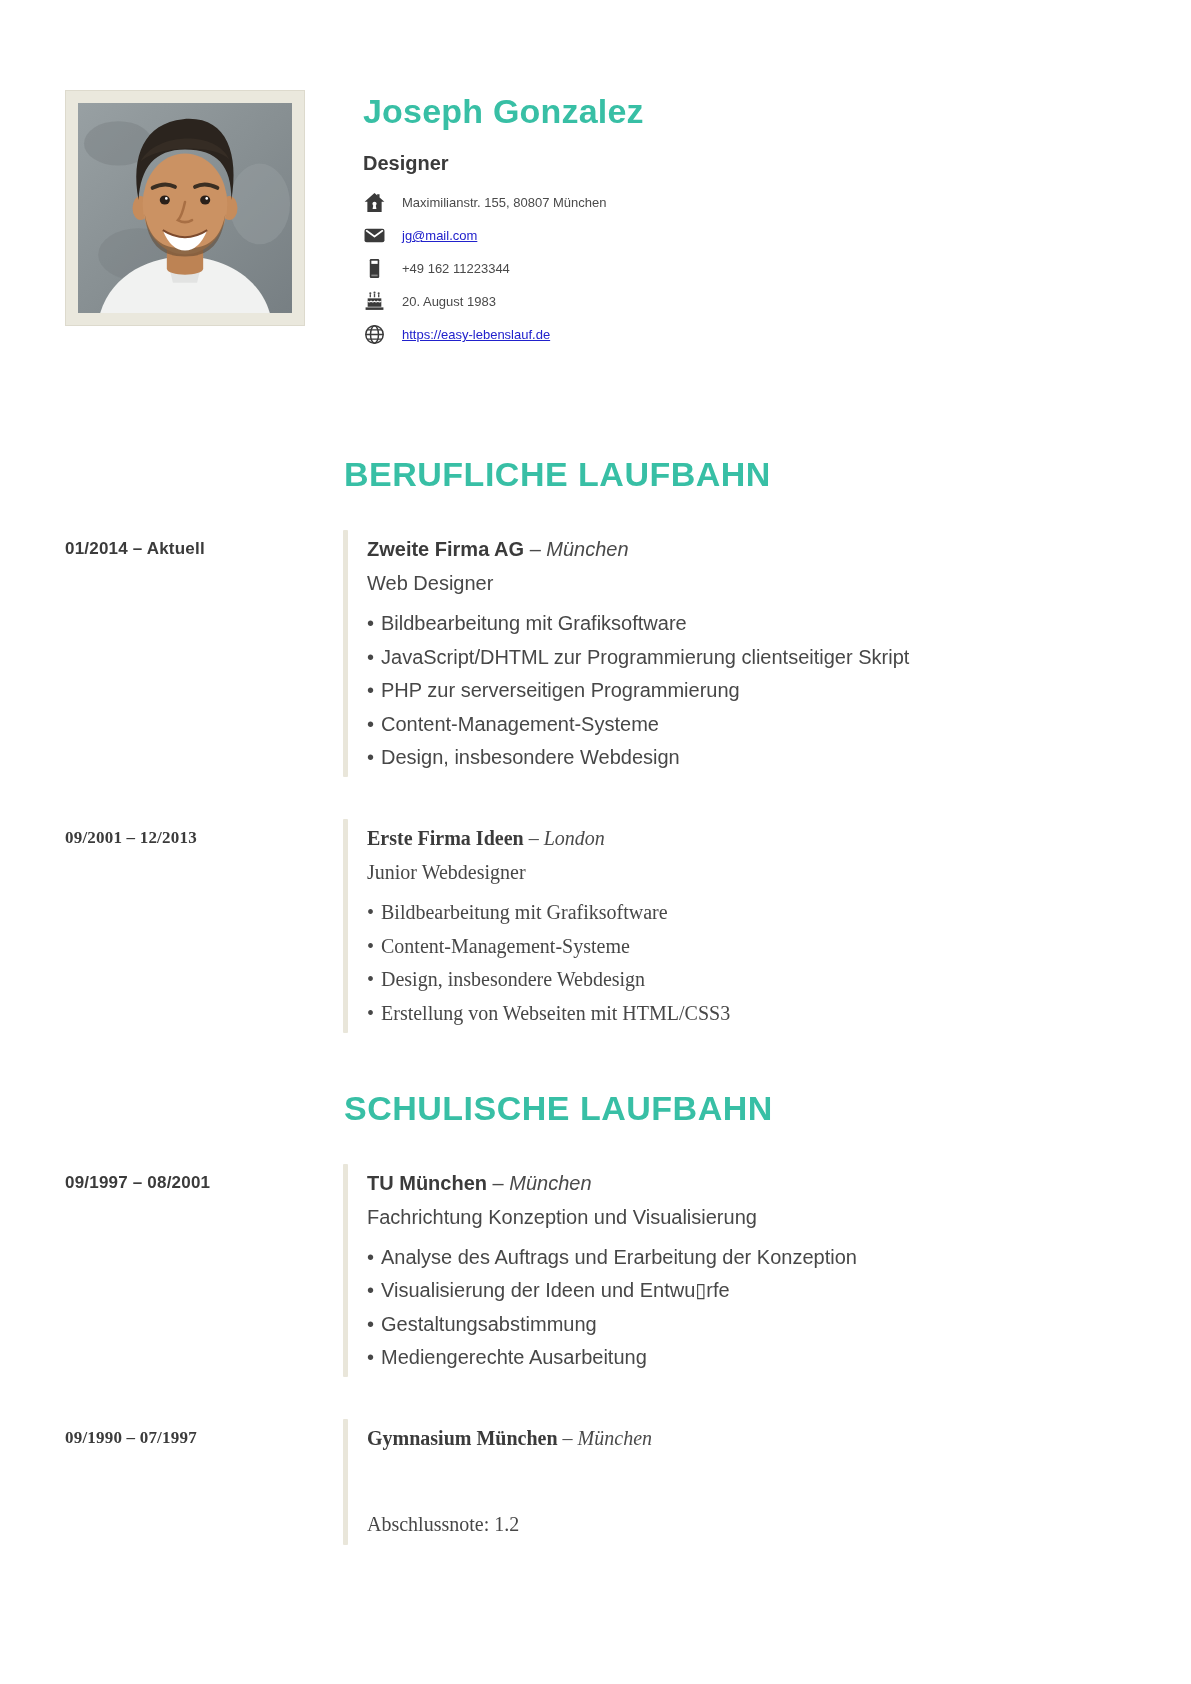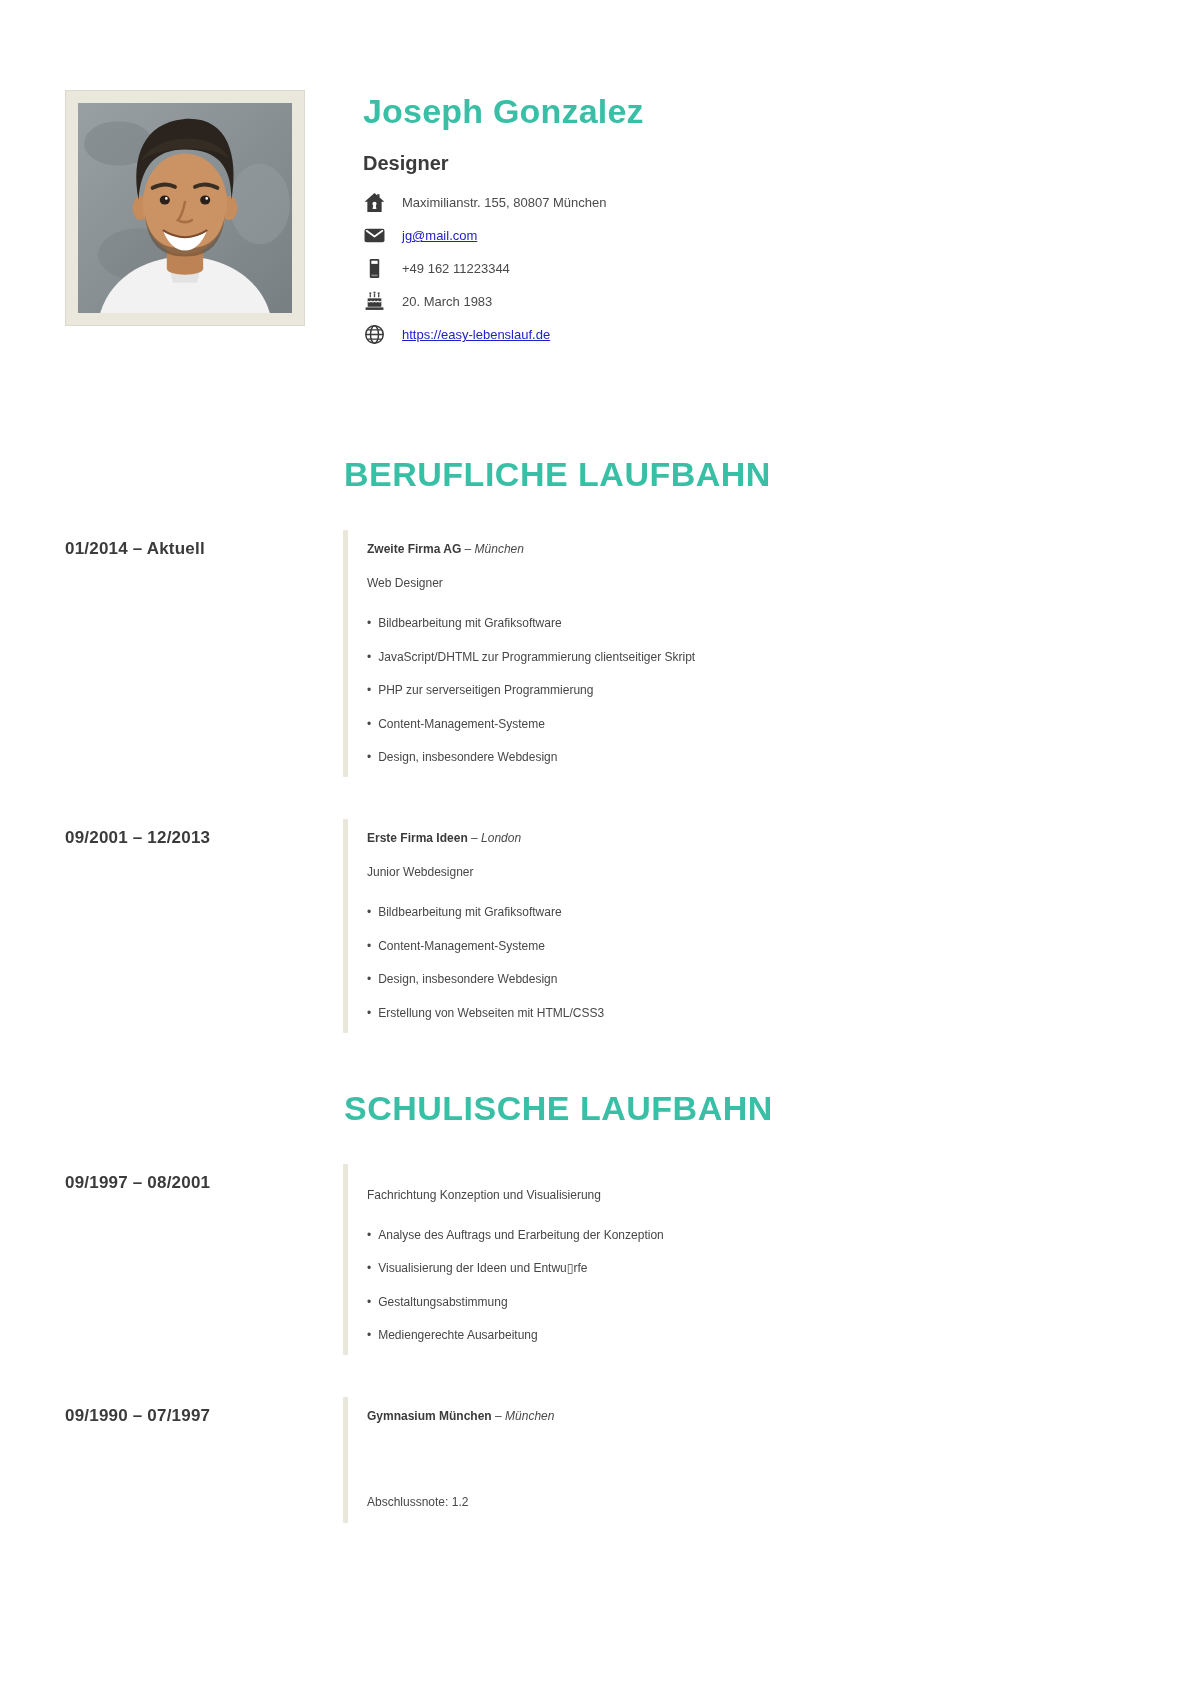--- a/index.html
+++ b/index.html
@@ -37,24 +37,24 @@
   .cv-main { margin-top: 104px; }
   .cv-section + .cv-section { margin-top: 56px; }
   .section-heading {
     font-size: 34px; font-weight: 700; color: var(--accent);
     letter-spacing: 0.5px; margin-left: 279px; margin-bottom: 36px;
   }
   .entry {
     display: grid; grid-template-columns: 278px 5px auto;
     margin-bottom: 42px;
   }
-  .entry:last-child { margin-bottom: 0; }
+  .entry:last-child { margin-bottom: 0; font-family: Liberation Serif, serif; }
   .entry-date { font-size: 17px; font-weight: 700; color: #3b3b3b; padding-top: 9px; letter-spacing: 0.2px; }
   .entry-bar { background: var(--bar); width: 5px; border-radius: 1px; }
-  .entry-content { padding: 8px 0 10px 19px; font-size: 12px; }
+  .entry-content { padding: 8px 0 10px 19px; font-size: 20px; }
   .entry-title { line-height: 22px; }
   .entry-org { font-weight: 700; color: #3b3b3b; }
   .entry-dash { color: #4a4a4a; }
   .entry-location { font-style: italic; color: #4a4a4a; }
   .entry-role { margin-top: 12px; line-height: 22px; color: #474747; min-height: 22px; }
   .bullet-list { list-style: none; margin-top: 19px; }
   .bullet-item { display: flex; line-height: 20px; margin-bottom: 13.5px; color: #474747; }
   .bullet-item:last-child { margin-bottom: 0; }
   .bullet-dot { margin-right: 7px; }
   .entry-note { margin-top: 64px; line-height: 22px; color: #474747; }
@@ -150,21 +150,21 @@
                 <path d="M10 2.4 L10 6" stroke="#4a4a4a" stroke-width="1.3"></path>
                 <path d="M14 3.2 L14 6" stroke="#4a4a4a" stroke-width="1.3"></path>
                 <circle cx="6" cy="2.2" r="1" fill="#4a4a4a"></circle>
                 <circle cx="10" cy="1.4" r="1" fill="#4a4a4a"></circle>
                 <circle cx="14" cy="2.2" r="1" fill="#4a4a4a"></circle>
                 <rect x="3.5" y="7" width="13" height="8" fill="#3a3a3a"></rect>
                 <path d="M3.5 9.6 q1.6 1.6 3.2 0 q1.6 1.6 3.3 0 q1.6 1.6 3.2 0 q1.6 1.6 3.3 0" stroke="#fff" stroke-width="1.1" fill="none"></path>
                 <rect x="1.5" y="15.6" width="17" height="2.4" fill="#3a3a3a"></rect>
               </svg>
             </span>
-            <span>20. March 1983</span>
+            <span>20. August 1983</span>
           </li>
           <li class="contact-row">
             <span class="contact-icon">
               <svg viewBox="0 0 20 20" fill="none" stroke="#3a3a3a" stroke-width="1.4">
                 <circle cx="10" cy="10" r="8.3"></circle>
                 <ellipse cx="10" cy="10" rx="3.8" ry="8.3"></ellipse>
                 <path d="M1.7 10 H18.3 M2.8 5.6 H17.2 M2.8 14.4 H17.2"></path>
               </svg>
             </span>
             <a class="contact-link" href="#">https://easy-lebenslauf.de</a>
@@ -232,20 +232,21 @@
             </ul>
           </div>
         </div>
       </section>
       <section class="cv-section">
         <h2 class="section-heading">SCHULISCHE LAUFBAHN</h2>
         <div class="entry">
           <div class="entry-date">09/1997 – 08/2001</div>
           <div class="entry-bar"></div>
           <div class="entry-content">
+            <div class="entry-title"><span class="entry-org">TU München</span><span class="entry-dash"> – </span><span class="entry-location">München</span></div>
             <div class="entry-role">Fachrichtung Konzeption und Visualisierung</div>
             <ul class="bullet-list">
               <li class="bullet-item">
                 <span class="bullet-dot">•</span>
                 <span>Analyse des Auftrags und Erarbeitung der Konzeption</span>
               </li>
               <li class="bullet-item">
                 <span class="bullet-dot">•</span>
                 <span>Visualisierung der Ideen und Entwu▯rfe</span>
               </li>

